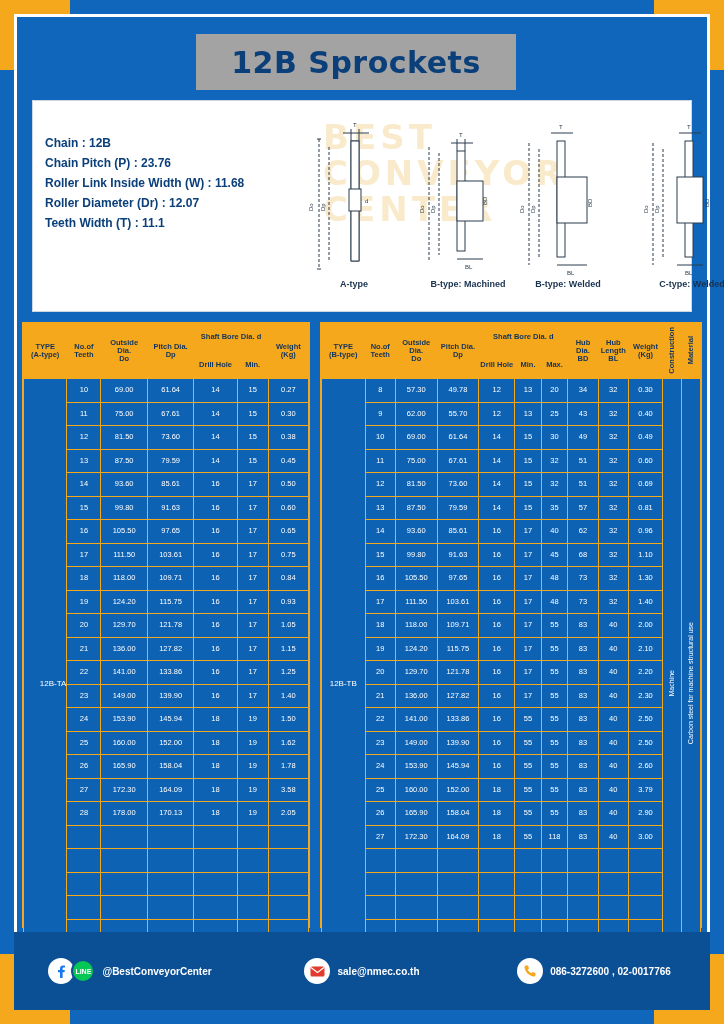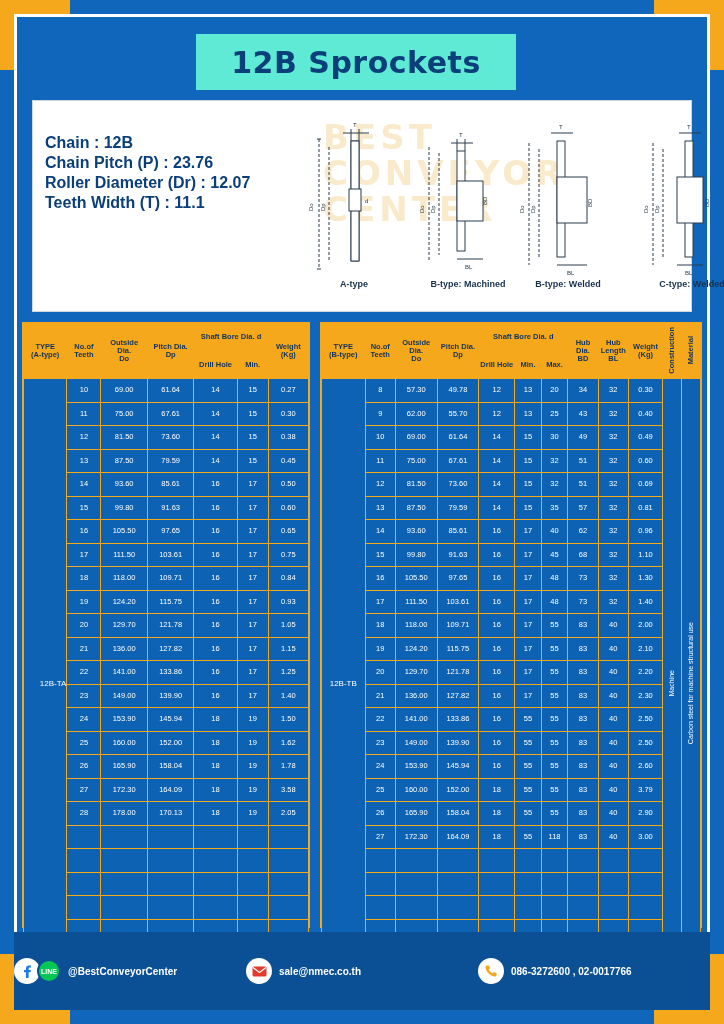--- a/index.html
+++ b/index.html
@@ -26,33 +26,33 @@
   .c-br-2{right:0;bottom:0;width:70px;height:14px;}
   .inner{
     position:absolute;left:14px;top:14px;right:14px;bottom:14px;
     background:#0f66bb;
     border:3px solid #ffffff;
     box-sizing:border-box;
   }
   
   .title-bar{
     position:absolute;left:196px;top:34px;width:320px;height:56px;
-    background:#5eead4;display:flex;align-items:center;justify-content:center;
+    background:#a3a3a3;display:flex;align-items:center;justify-content:center;
   }
   .title-bar .t{
     font-size:30px;font-weight:bold;color:#0b3f7a;letter-spacing:.5px;
     font-family:"DejaVu Sans", sans-serif;
   }
   
   .spec-panel{
     position:absolute;left:32px;top:100px;width:660px;height:212px;
     background:#ffffff;border:1px solid #cdd7e2;box-sizing:border-box;
   }
   .spec-list{
-    position:absolute;left:12px;top:32px;color:#0b3f7a;font-size:16px;
+    position:absolute;left:12px;top:32px;color:#0b3f7a;font-size:12px;
     font-weight:bold;line-height:20px;
   }
   .spec-list div{white-space:nowrap;}
   .wm{
     position:absolute;left:290px;top:18px;width:360px;height:120px;
     color:#f3d9a0;font-size:34px;font-weight:bold;opacity:.55;
     letter-spacing:4px;line-height:36px;pointer-events:none;
     font-family:"DejaVu Sans", sans-serif;
   }
   .diagrams{
@@ -96,21 +96,21 @@
   
   .footer{
     position:absolute;left:14px;right:14px;bottom:14px;height:78px;
     background:#0b4f95;
   }
   .foot-strip{
     position:absolute;left:0;right:0;top:0;height:78px;
     display:flex;align-items:center;
   }
   .foot-item{
-    flex:1;display:flex;align-items:center;justify-content:flex-start;gap:7px;
+    flex:1;display:flex;align-items:center;justify-content:center;gap:7px;
     color:#ffffff;font-size:10px;font-weight:bold;position:relative;
   }
   .foot-item .sep{
     position:absolute;right:0;top:14px;bottom:14px;width:1px;background:#3f85c9;
   }
   .circ{
     width:26px;height:26px;border-radius:50%;background:#ffffff;
     display:flex;align-items:center;justify-content:center;flex:none;
   }
   .line-badge{
@@ -137,20 +137,21 @@
 
   <div class="title-bar">
     <div class="t">12B Sprockets</div>
   </div>
 
   <div class="spec-panel">
     <div class="wm">BEST CONVEYOR CENTER</div>
     <div class="spec-list">
       <div>Chain  :  12B</div>
       <div>Chain Pitch (P)  :  23.76</div>
+      <div>Roller Link Inside Width (W) : 11.68</div>
       <div>Roller Diameter (Dr) : 12.07</div>
       <div>Teeth Width (T)  :  11.1</div>
     </div>
 
     <div class="diagrams">
 
       <div class="dg" style="left:14px;">
         <svg width="110" height="160" viewBox="0 0 110 160">
           <g stroke="#2b3c4e" fill="none" stroke-width="1">
             <line x1="20" y1="20" x2="20" y2="150" stroke-dasharray="3,2"></line>

